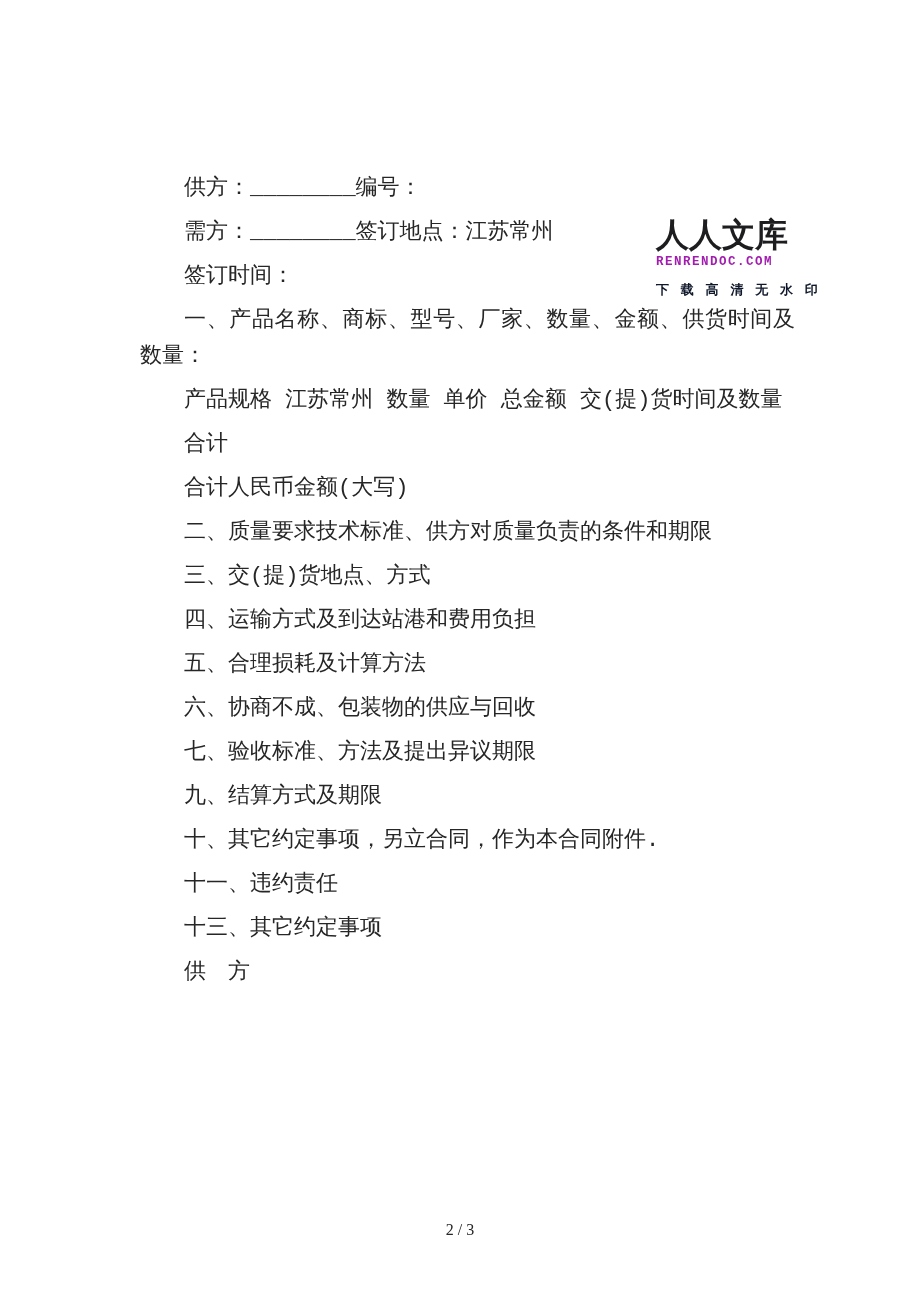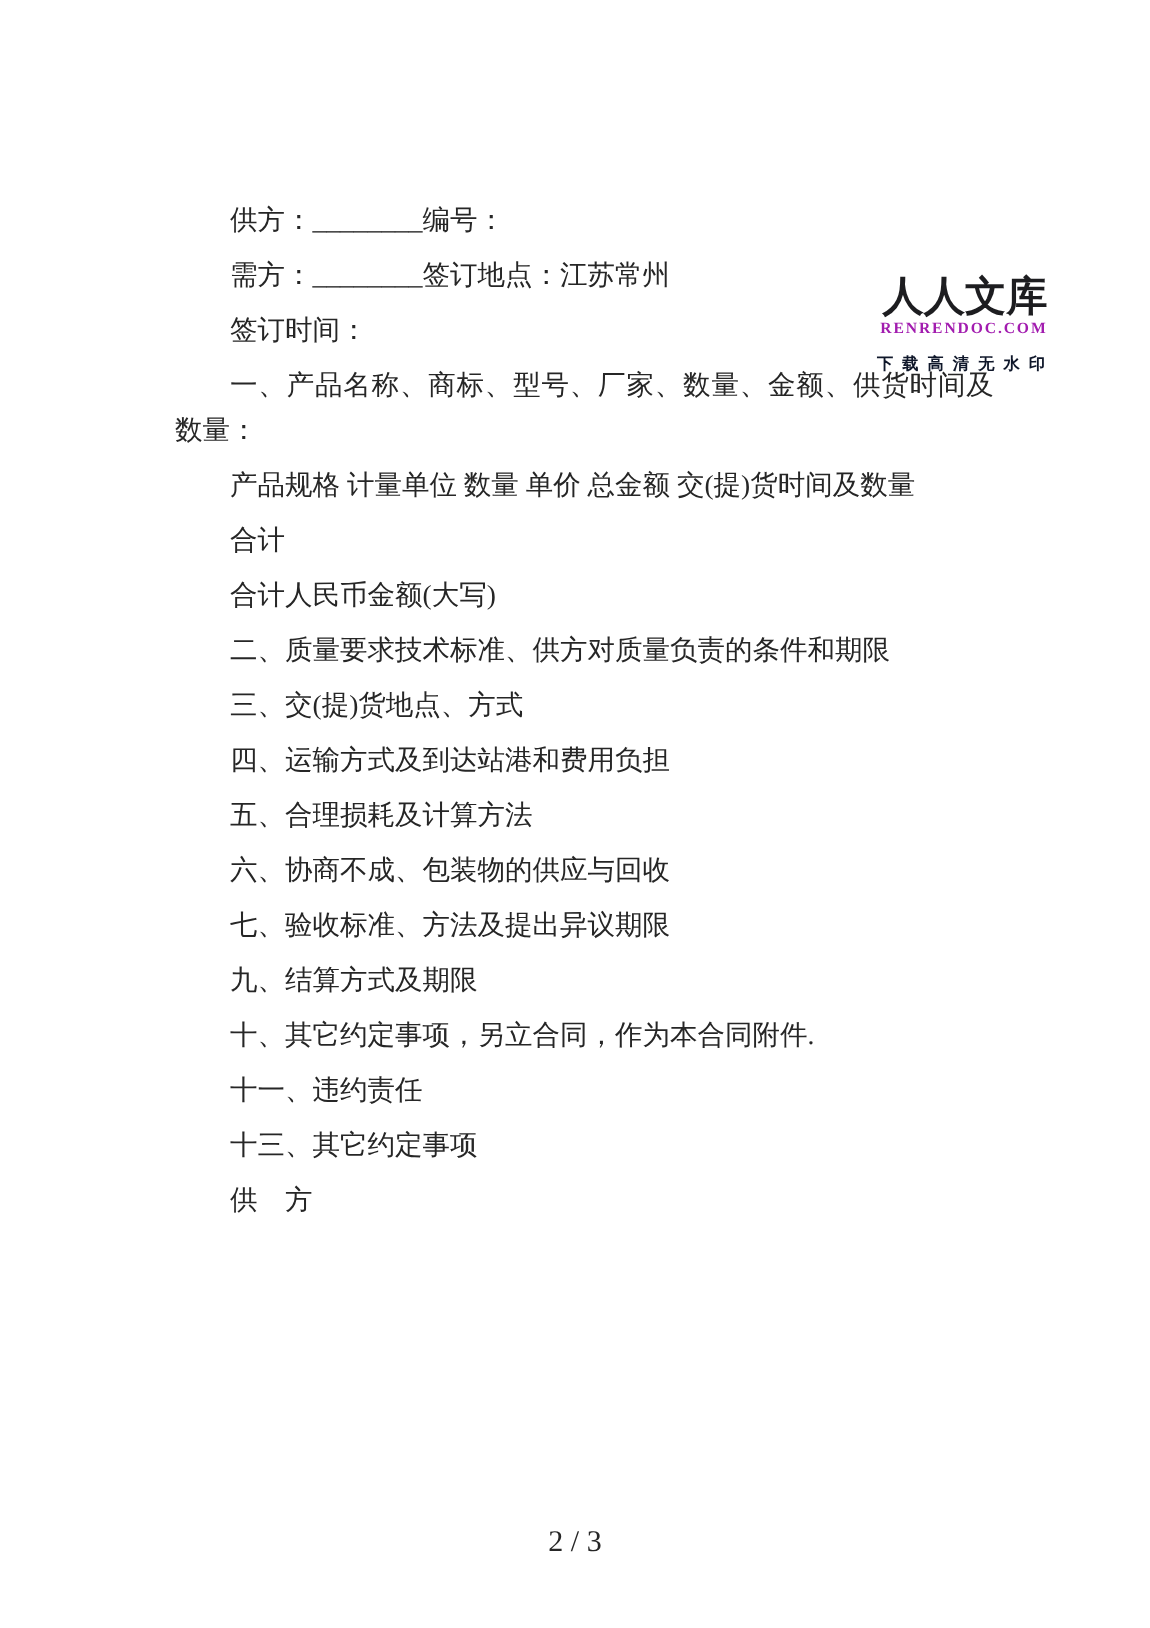--- a/index.html
+++ b/index.html
@@ -6,38 +6,39 @@
   body {
     width: 920px; height: 1302px;
     background: #ffffff;
     position: relative;
     overflow: hidden;
     font-family: "Liberation Serif", "DejaVu Serif", serif;
     color: #262626;
   }
   .content {
     position: absolute;
-    left: 140px; top: 158px;
+    left: 140px; top: 171px;
     width: 655px;
+    font-family: Liberation Mono, monospace;
   }
   .content p {
     margin: 0 0 8px 0;
     font-size: 22px;
     line-height: 36px;
     text-indent: 2em;
     text-align: justify;
     word-break: break-all;
     line-break: anywhere;
   }
   .watermark {
     position: absolute;
-    left: 674px; top: 221px;
+    left: 656px; top: 221px;
     width: 164px;
-    text-align: right;
-    font-family: Liberation Serif, serif;
+    text-align: left;
+    font-family: Liberation Mono, monospace;
     color: #1d1d20;
   }
   .wm-title {
     font-size: 33px;
     font-weight: bold;
     line-height: 34px;
     white-space: nowrap;
   }
   .wm-domain {
     font-size: 12.5px;
@@ -54,33 +55,33 @@
     line-height: 15px;
     margin-top: 14px;
     color: #0f172a;
     white-space: nowrap;
   }
   .footer {
     position: absolute;
     left: 0; top: 1221px;
     width: 920px;
     text-align: center;
-    font-size: 24px;
+    font-size: 16px;
     color: #262626;
   }
 </style>
 </head>
 <body>
 
 <div class="content">
   <p>供方：________编号：</p>
   <p>需方：________签订地点：江苏常州</p>
   <p>签订时间：</p>
   <p>一、产品名称、商标、型号、厂家、数量、金额、供货时间及数量：</p>
-  <p>产品规格 计量单位 数量 单价 总金额 交(提)货时间及数量</p>
+  <p>产品规格 江苏常州 数量 单价 总金额 交(提)货时间及数量</p>
   <p>合计</p>
   <p>合计人民币金额(大写)</p>
   <p>二、质量要求技术标准、供方对质量负责的条件和期限</p>
   <p>三、交(提)货地点、方式</p>
   <p>四、运输方式及到达站港和费用负担</p>
   <p>五、合理损耗及计算方法</p>
   <p>六、协商不成、包装物的供应与回收</p>
   <p>七、验收标准、方法及提出异议期限</p>
   <p>九、结算方式及期限</p>
   <p>十、其它约定事项，另立合同，作为本合同附件.</p>

